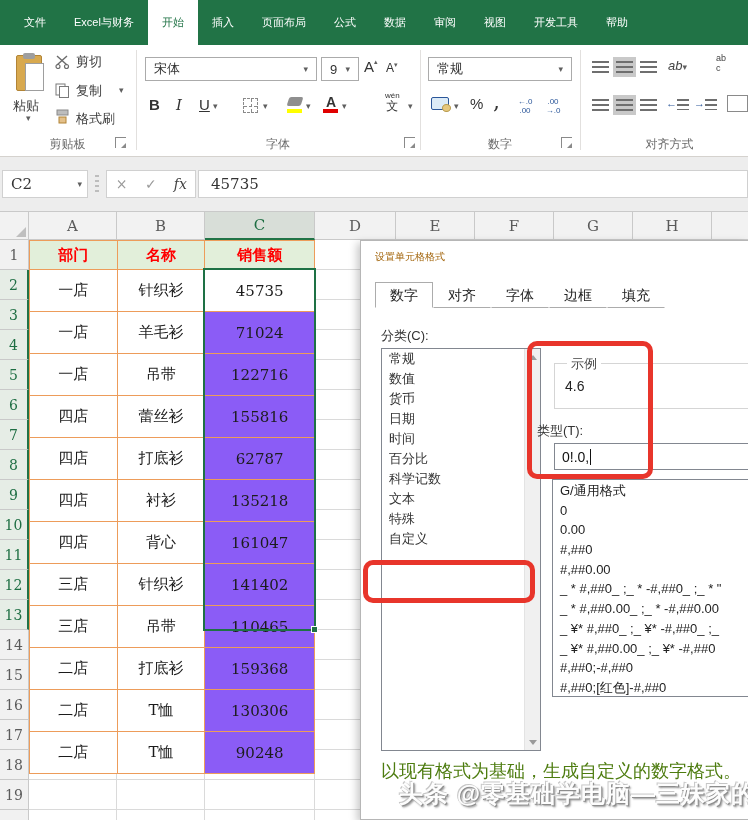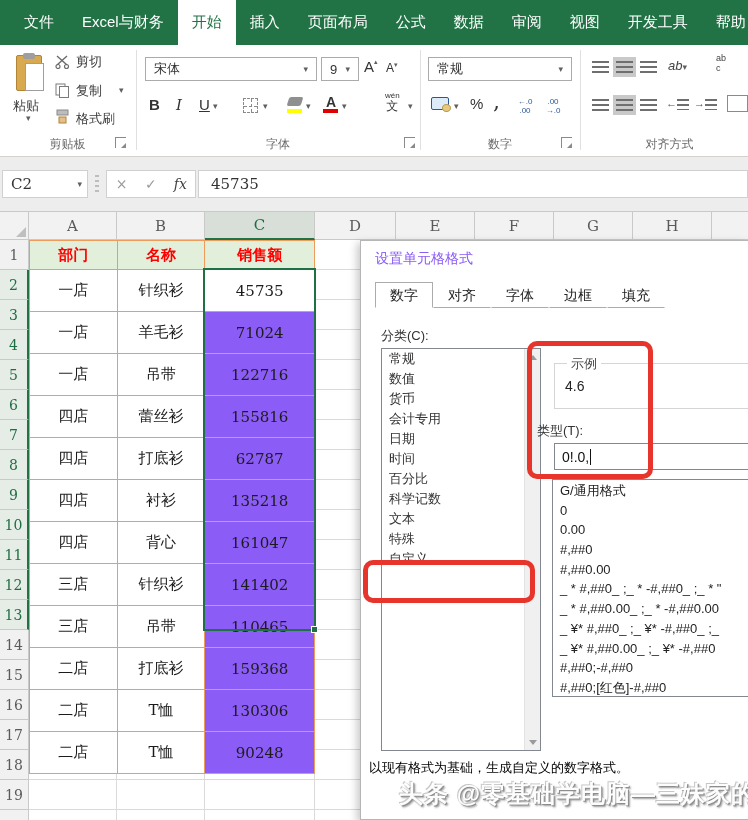--- a/index.html
+++ b/index.html
@@ -3,21 +3,21 @@
 <meta charset="utf-8">
 <style>
   * { margin:0; padding:0; box-sizing:border-box; }
   html,body { width:748px; height:820px; }
   body { font-family:"Liberation Sans","DejaVu Sans",sans-serif; background:#fff; }
   #app { position:relative; width:748px; height:820px; overflow:hidden; background:#fff; }
   .abs { position:absolute; }
 
   
   .tabbar { position:absolute; left:0; top:0; width:748px; height:45px; background:#217346; display:flex; align-items:stretch; padding-left:10px; z-index:5; }
-  .rtab { color:#fff; font-size:15px; display:flex; align-items:center; padding:0 14px; cursor:default; white-space:nowrap; }
+  .rtab { color:#fff; font-size:11px; display:flex; align-items:center; padding:0 14px; cursor:default; white-space:nowrap; }
   .tabbar div.rtab:nth-of-type(3) { background:#fff; color:#217346; }
 
   
   .ribbon { position:absolute; left:0; top:45px; width:748px; height:112px; background:#fff; border-bottom:1px solid #D5D2CE; z-index:5; }
   .gsep { position:absolute; top:5px; width:1px; height:100px; background:#E2E0DE; }
   .glabel { position:absolute; top:91px; font-size:12px; color:#6a6a6a; text-align:center; }
   .launcher { position:absolute; top:92px; width:11px; height:11px; border-left:1px solid #8a8a8a; border-top:1px solid #8a8a8a; }
   .launcher:after { content:""; position:absolute; right:0; bottom:0; width:0; height:0; border-left:5px solid transparent; border-bottom:5px solid #8a8a8a; }
   .rbtn-label { font-size:13px; color:#3b3b3b; }
   .caret { font-size:9px; color:#5f5f5f; }
@@ -85,42 +85,42 @@
   .trow { display:flex; height:42px; }
   .trow .cell { background:#fff; display:flex; align-items:center; justify-content:center; font-size:15px; color:#1c1c1c; border-right:1px solid #ED9C5A; border-bottom:1px solid #ED9C5A; font-family:"DejaVu Serif","Liberation Serif",serif; }
   .trow .cell:nth-of-type(1),.trow .cell:nth-of-type(2) { width:88px; }
   .trow .cell:nth-of-type(3) { width:110px; background:#8b5cf6; }
   .tbody div.trow:nth-of-type(1) .cell:nth-of-type(3) { background:#fff; }
   .selrect { position:absolute; left:203px; top:268px; width:113px; height:363px; border:2px solid #1E7145; z-index:3; pointer-events:none; }
   .handle { position:absolute; right:-4px; bottom:-4px; width:7px; height:7px; background:#1E7145; border:1px solid #fff; }
 
   
   .dialog { position:absolute; left:360px; top:240px; width:388px; height:580px; background:#fff; border:1px solid #B6B6B6; border-right:none; box-shadow:-3px 3px 8px rgba(0,0,0,.22); z-index:10; font-size:13px; color:#333; }
-  .dlg-title { position:absolute; left:14px; top:9px; font-size:14px; color:#8b5cf6; }
+  .dlg-title { position:absolute; left:14px; top:9px; font-size:10px; color:#a16207; }
   .dlg-tabs { position:absolute; left:14px; top:40px; right:0; height:27px; display:flex; align-items:flex-end; }
   .dtab { height:26px; line-height:24px; padding:0 14px; font-size:14px; color:#222; border:1px solid transparent; border-bottom:1px solid #ACACAC; white-space:nowrap; }
   .dlg-tabs div.dtab:nth-of-type(1) { border:1px solid #ACACAC; border-bottom:1px solid #fff; background:#fff; }
   .cat-label { position:absolute; left:20px; top:86px; }
   .cat-list { position:absolute; left:20px; top:107px; width:160px; height:403px; border:1px solid #828790; background:#fff; }
   .cat-items div { height:20px; line-height:20px; padding-left:7px; white-space:nowrap; }
   .cat-items div:nth-of-type(12) { background:#0078D7; color:#fff; }
   .vsb { position:absolute; right:0; top:0; width:16px; height:100%; background:#F0F0F0; border-left:1px solid #E3E3E3; }
   .vsb .up,.vsb .dn { position:absolute; left:0; width:16px; height:16px; display:flex; align-items:center; justify-content:center; }
   .vsb .up { top:0; } .vsb .dn { bottom:0; }
   .tri-up { width:0; height:0; border-left:4px solid transparent; border-right:4px solid transparent; border-bottom:5px solid #9a9a9a; }
   .tri-dn { width:0; height:0; border-left:4px solid transparent; border-right:4px solid transparent; border-top:5px solid #9a9a9a; }
   .example-box { position:absolute; left:193px; top:122px; width:196px; height:46px; border:1px solid #D5D5D5; border-right:none; }
   .example-legend { position:absolute; left:12px; top:-9px; background:#fff; padding:0 4px; color:#444; }
   .example-value { position:absolute; left:10px; top:14px; font-size:14px; color:#222; }
   .type-label { position:absolute; left:176px; top:181px; }
   .type-input { position:absolute; left:193px; top:202px; width:196px; height:27px; border:1px solid #828790; border-right:none; display:flex; align-items:center; padding-left:7px; font-size:14px; color:#111; }
   .type-caret { display:inline-block; width:1px; height:16px; background:#111; margin-left:1px; }
   .code-list { position:absolute; left:191px; top:238px; width:198px; height:218px; border:1px solid #828790; border-right:none; overflow:hidden; padding:1px 0 0 7px; }
   .code-list div { height:19.7px; line-height:19.7px; white-space:nowrap; font-size:13px; color:#222; }
-  .help-text { position:absolute; left:8px; top:518px; font-size:13px; color:#000000; white-space:nowrap; }
+  .help-text { position:absolute; left:20px; top:518px; font-size:18px; color:#4d7c0f; white-space:nowrap; }
 
   
   .redrect { position:absolute; border:5px solid #E8352B; border-radius:10px; z-index:40; pointer-events:none; }
   .rr1 { left:527px; top:341px; width:126px; height:138px; }
   .rr2 { left:363px; top:560px; width:172px; height:43px; }
 
   
   .watermark { position:absolute; left:399px; top:778px; z-index:50; font-size:24px; font-weight:bold; letter-spacing:1px; color:#fdfdfd;
     text-shadow:1px 1px 0 #8d8d8d,-1px -1px 0 #c6c6c6,2px 2px 2px #9a9a9a; white-space:nowrap; }
 </style>
@@ -413,21 +413,20 @@
         <div class="dtab">边框</div>
         <div class="dtab">填充</div>
       </div>
     <div class="cat-label">分类(C):</div>
     <div class="cat-list">
       <div class="cat-items">
 
       <div>常规</div>
           <div>数值</div>
           <div>货币</div>
-          <div>会计专用</div>
           <div>日期</div>
           <div>时间</div>
           <div>百分比</div>
           <div>科学记数</div>
           <div>文本</div>
           <div>特殊</div>
           <div>自定义</div>
         </div>
       <div class="vsb">
         <div class="up">

